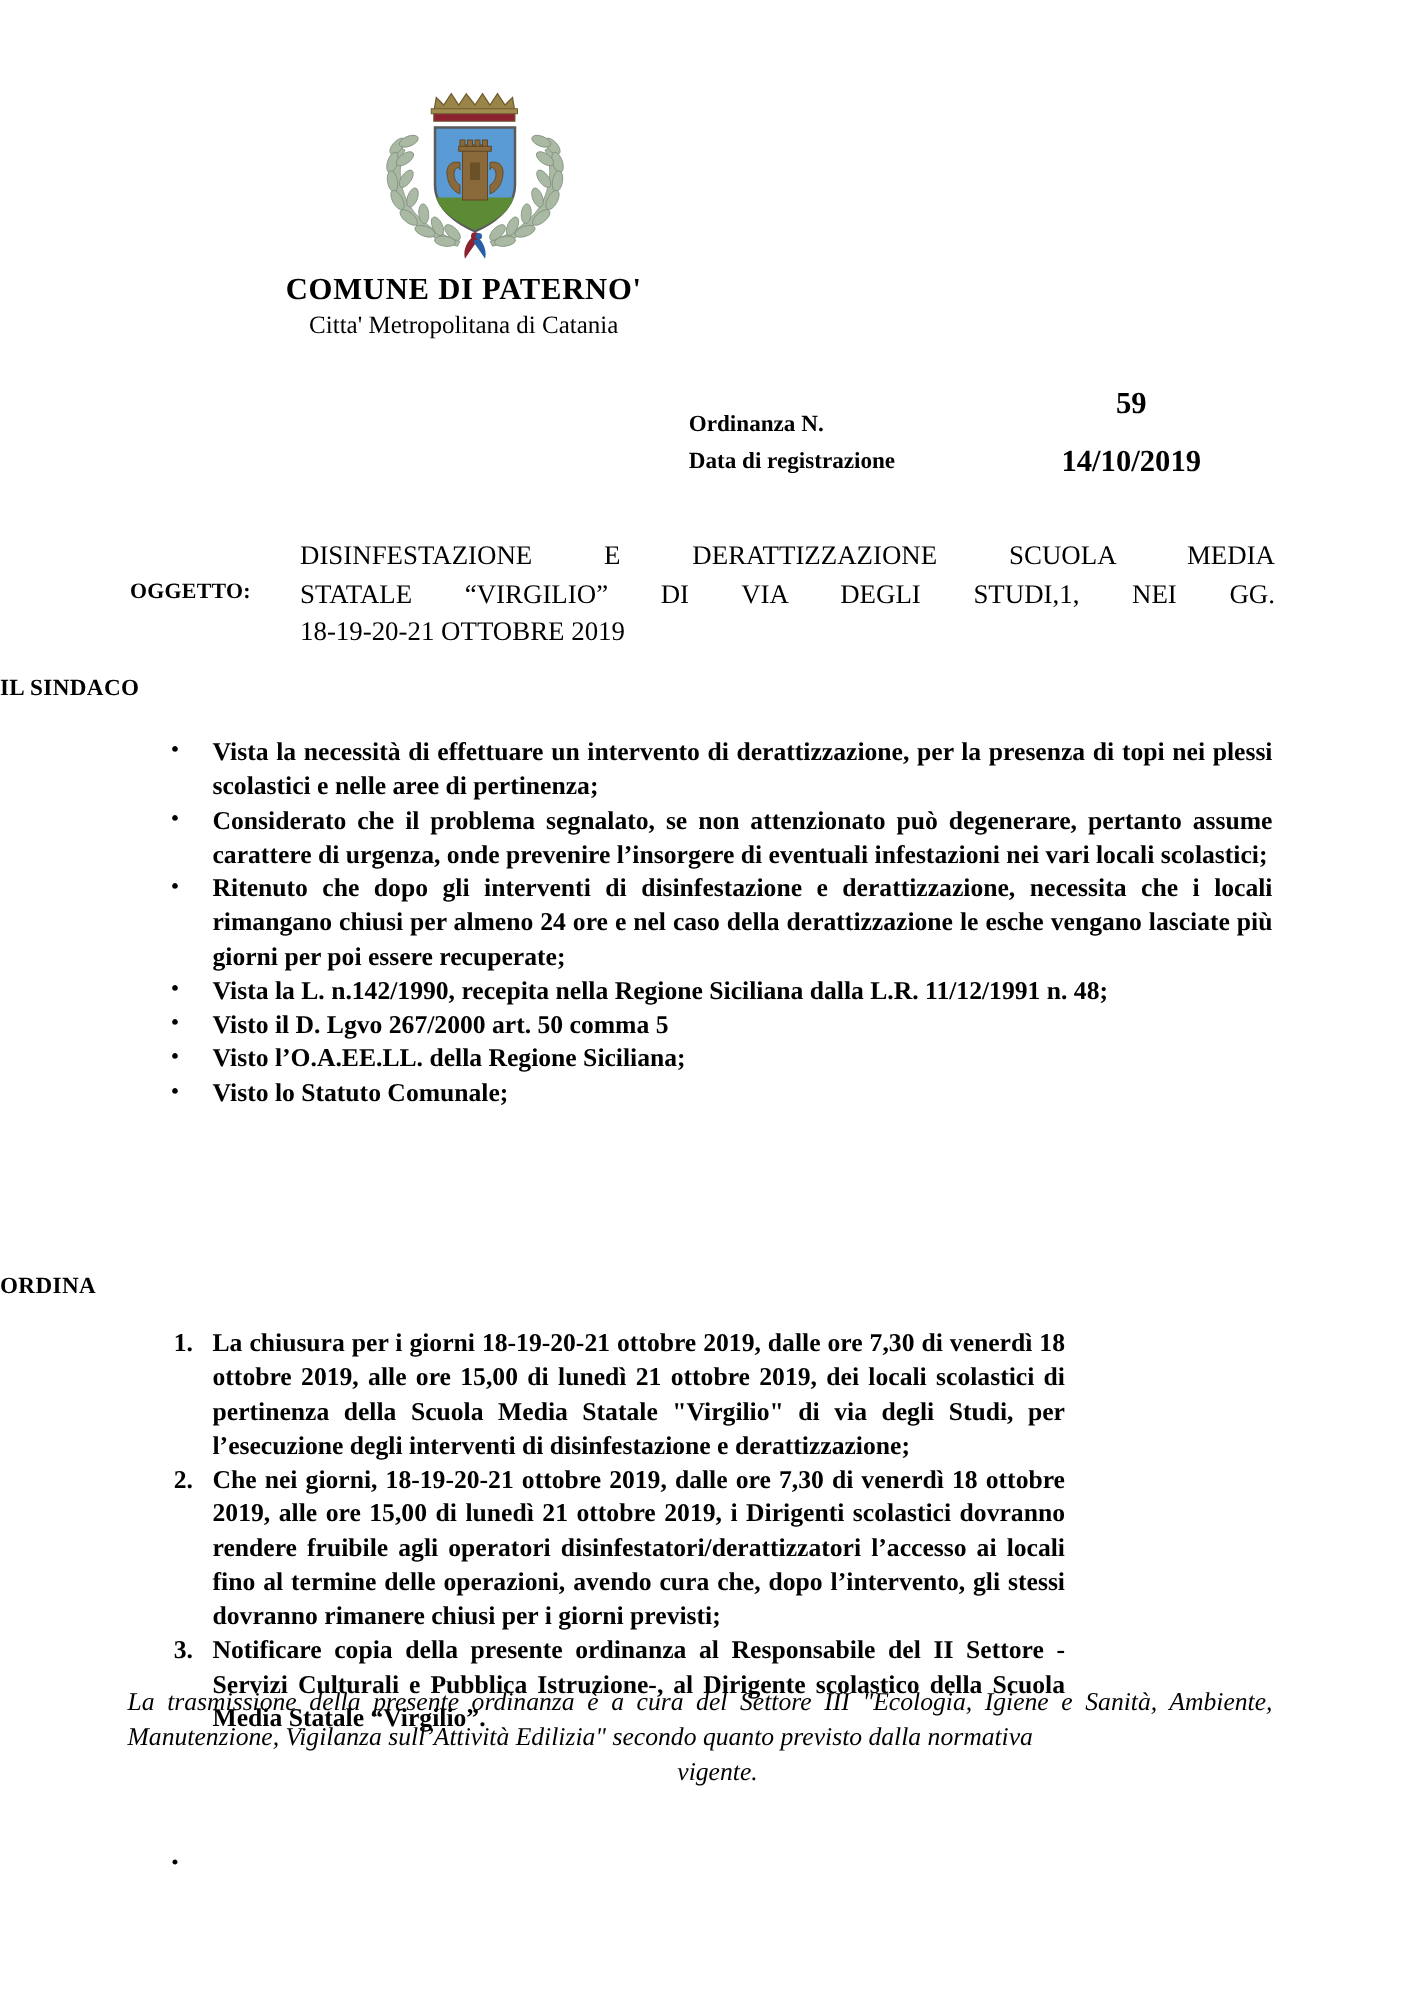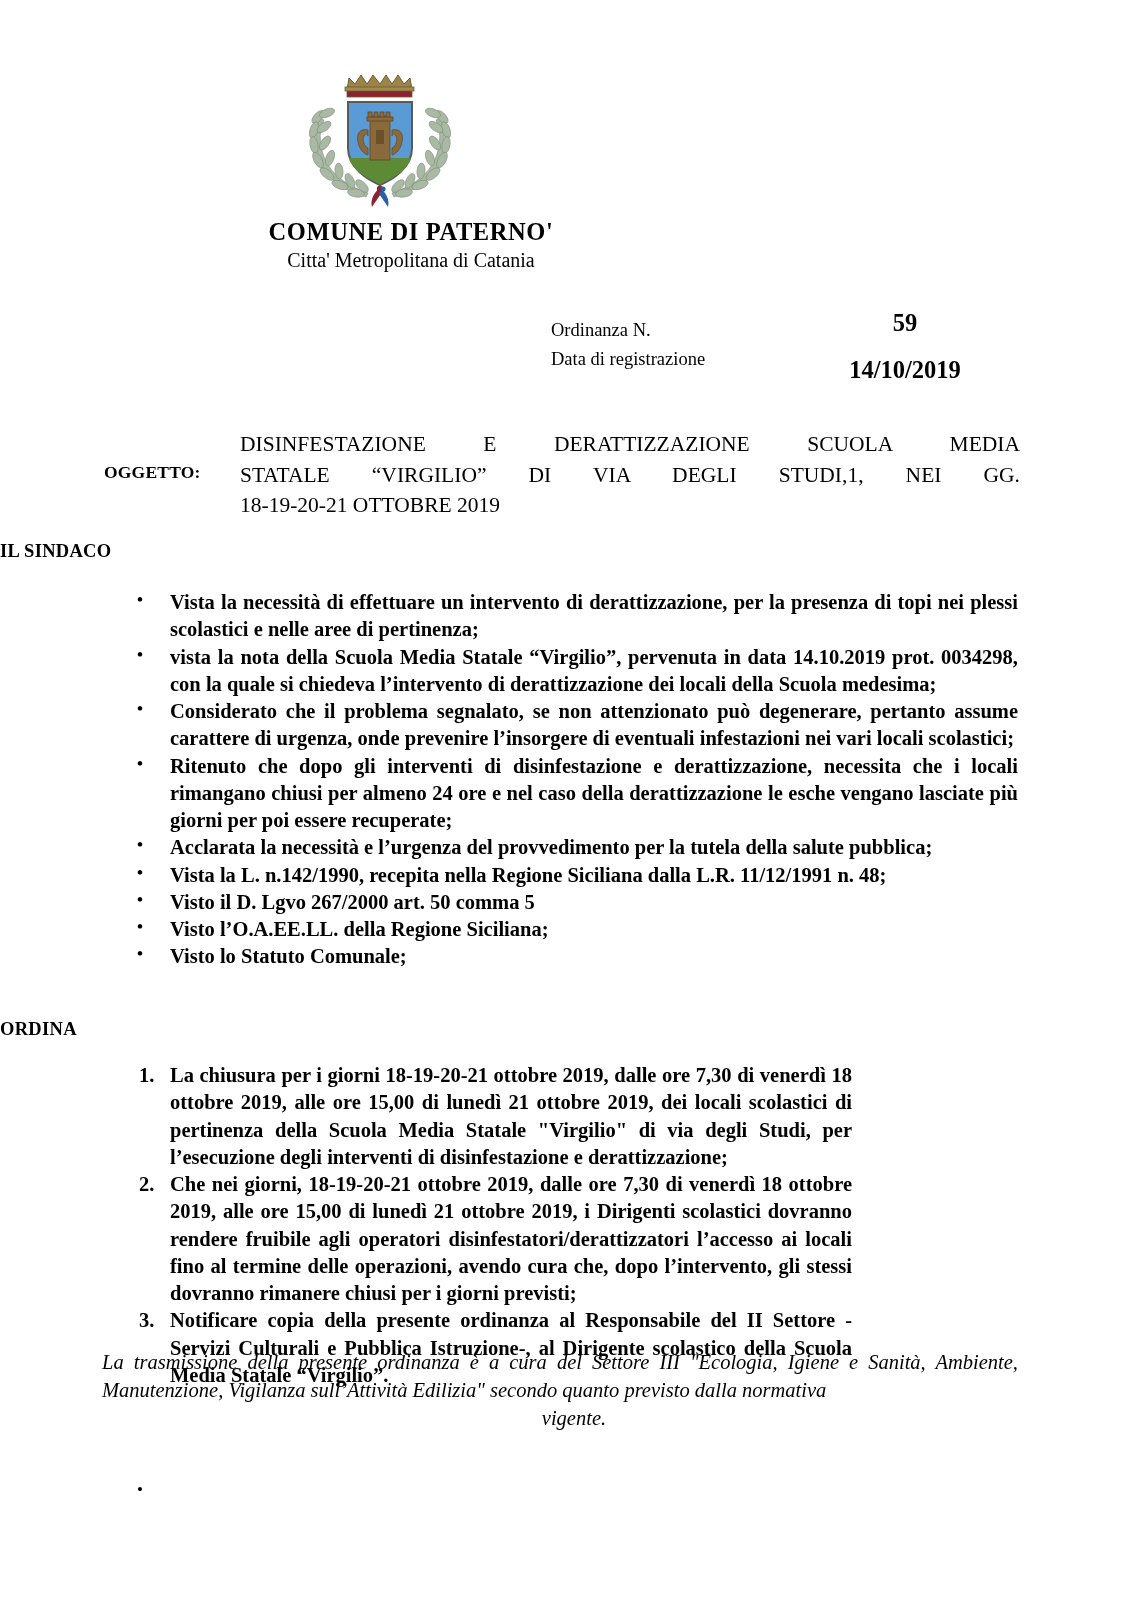--- a/index.html
+++ b/index.html
@@ -28,41 +28,40 @@
   .crest-shift { margin-left: -370px; }
 
   .crest { position: relative; width: 160px; height: 140px; }
 
   .header-titles {
     position: absolute;
     top: 218px;
     left: 0;
     width: 1088px;
     text-align: center;
-    padding-left: 40px;
   }
   .header-shift { margin-left: -346px; }
   .comune-title {
     font-size: 24.5px;
     font-weight: bold;
     letter-spacing: 0.6px;
     line-height: 1.15;
   }
   .citta-title {
     font-size: 20px;
     font-weight: normal;
     line-height: 1.3;
     margin-top: 1px;
   }
   .ord-labels-col {
     position: absolute;
-    top: 316px;
+    top: 326px;
     left: 551px;
     font-size: 18.5px;
-    font-weight: normal;
+    font-weight: bold;
     line-height: 1.55;
   }
   .ord-values-col {
     position: absolute;
     top: 300px;
     left: 790px;
     width: 230px;
     text-align: center;
     font-size: 24.5px;
     font-weight: bold;
@@ -281,24 +280,22 @@
   <span class="ln j">DISINFESTAZIONE E DERATTIZZAZIONE SCUOLA MEDIA</span>
   <span class="ln j">STATALE “VIRGILIO” DI  VIA DEGLI STUDI,1, NEI GG.</span>
   <span class="ln">18-19-20-21 OTTOBRE 2019</span>
 </div>
 
 <div class="sec-heading sec-sindaco">IL SINDACO</div>
 
 <div class="doc-body">
   <ul class="bullets">
     <li>Vista la necessità di effettuare un intervento di derattizzazione, per la presenza di topi nei plessi scolastici  e nelle aree di pertinenza;</li>
-    <li>vista la nota della Scuola Media Statale “Virgilio”, pervenuta in data  14.10.2019 prot. 0034298, con la quale si chiedeva l’intervento di derattizzazione dei locali della Scuola medesima;</li>
     <li>Considerato che il problema segnalato, se non attenzionato può degenerare, pertanto assume carattere di urgenza, onde prevenire l’insorgere di eventuali infestazioni nei vari locali scolastici;</li>
     <li>Ritenuto che dopo gli interventi di disinfestazione e derattizzazione, necessita che i locali rimangano chiusi per almeno 24 ore e nel caso della derattizzazione le esche vengano lasciate più giorni per poi essere recuperate;</li>
-    <li>Acclarata la necessità e l’urgenza del provvedimento per la tutela della salute pubblica;</li>
     <li>Vista la L. n.142/1990,  recepita nella Regione Siciliana dalla L.R. 11/12/1991 n. 48;</li>
     <li>Visto il D. Lgvo 267/2000 art. 50 comma 5</li>
     <li>Visto l’O.A.EE.LL. della Regione Siciliana;</li>
     <li>Visto lo Statuto Comunale;</li>
   </ul>
 </div>
 
 <div class="sec-heading sec-ordina">ORDINA</div>
 
 <div class="ordina-list">

